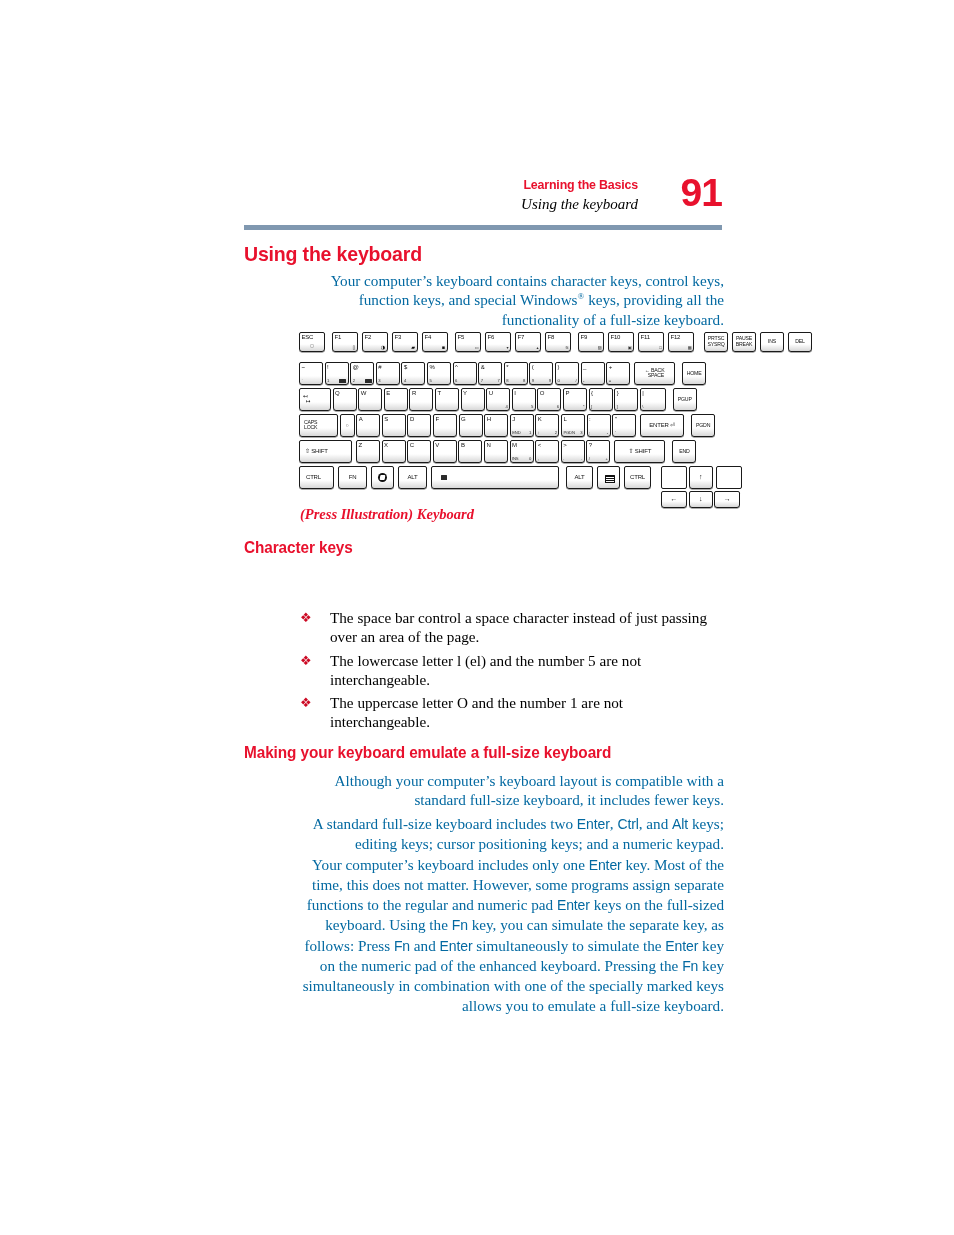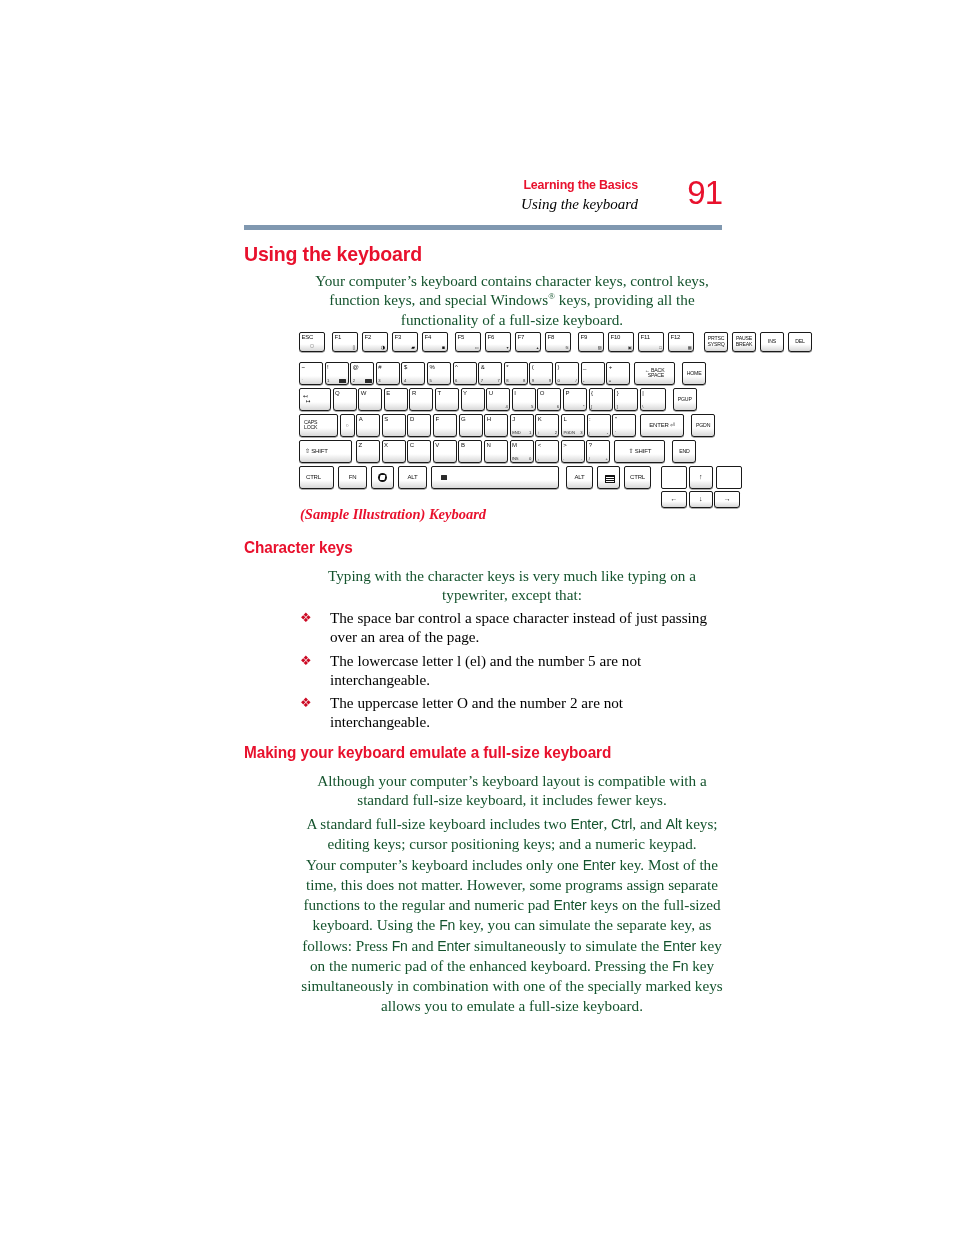--- a/index.html
+++ b/index.html
@@ -54,22 +54,22 @@
     font-size: 15px;
     color: #000000;
     line-height: 20px;
     margin-top: 1px;
   }
   .page-number {
     position: absolute;
     right: 0;
     top: -8px;
     font-family: "Liberation Sans Narrow", "Liberation Sans", sans-serif;
-    font-size: 33px;
-    font-weight: normal;
+    font-size: 39px;
+    font-weight: bold;
     color: #e8112d;
     letter-spacing: -1px;
     line-height: 50px;
   }
   .header-rule {
     position: absolute;
     left: 244px;
     top: 225px;
     width: 478px;
     height: 5px;
@@ -101,22 +101,22 @@
   }
 
   
   .body-p {
     position: absolute;
     left: 300px;
     width: 424px;
     font-family: "Liberation Serif", serif;
     font-size: 15.2px;
     line-height: 19.4px;
-    color: #14532d;
-    text-align: center;
+    color: #0369a1;
+    text-align: right;
   }
   .keyname {
     font-family: "Liberation Sans Narrow", "Liberation Sans", sans-serif;
     font-size: 14px;
     letter-spacing: -0.1px;
   }
   sup.reg {
     font-size: 9px;
     vertical-align: super;
     line-height: 0;
@@ -650,37 +650,36 @@
         </div>
       <div class="key" style="width:24px; height:17px;">
           <span class="key-main ctr mid" style="font-size:7px">↓</span>
         </div>
       <div class="key" style="width:26px; height:17px;">
           <span class="key-main ctr mid" style="font-size:7px">→</span>
         </div>
     </div>
   </div>
 
-  <div class="caption" style="top:506px">(Sample Illustration) Keyboard</div>
+  <div class="caption" style="top:506px">(Press Illustration) Keyboard</div>
 
   <div class="h2" style="top:538px">Character keys</div>
 
-  <div class="body-p" style="top:566px">Typing with the character keys is very much like typing on a typewriter, except that:</div>
 
   <div class="bullet-row" style="top:608px">
     <span class="bullet-mark">❖</span>
     <div class="bullet-text">The space bar control a space character instead of just passing over an area of the page.</div>
   </div>
   <div class="bullet-row" style="top:651px">
     <span class="bullet-mark">❖</span>
     <div class="bullet-text">The lowercase letter l (el) and the number 5 are not interchangeable.</div>
   </div>
   <div class="bullet-row" style="top:693px">
     <span class="bullet-mark">❖</span>
-    <div class="bullet-text">The uppercase letter O and the number 2 are not interchangeable.</div>
+    <div class="bullet-text">The uppercase letter O and the number 1 are not interchangeable.</div>
   </div>
 
   <div class="h2" style="top:743px">Making your keyboard emulate a full-size keyboard</div>
 
   <div class="body-p" style="top:814px">
     <span>A standard full-size keyboard includes two </span><span class="keyname">Enter</span><span>, </span><span class="keyname">Ctrl</span><span>, and </span><span class="keyname">Alt</span><span> keys; editing keys; cursor positioning keys; and a numeric keypad.</span>
   </div>
 
   <div class="body-p" style="top:771px">Although your computer’s keyboard layout is compatible with a standard full-size keyboard, it includes fewer keys.</div>
 

